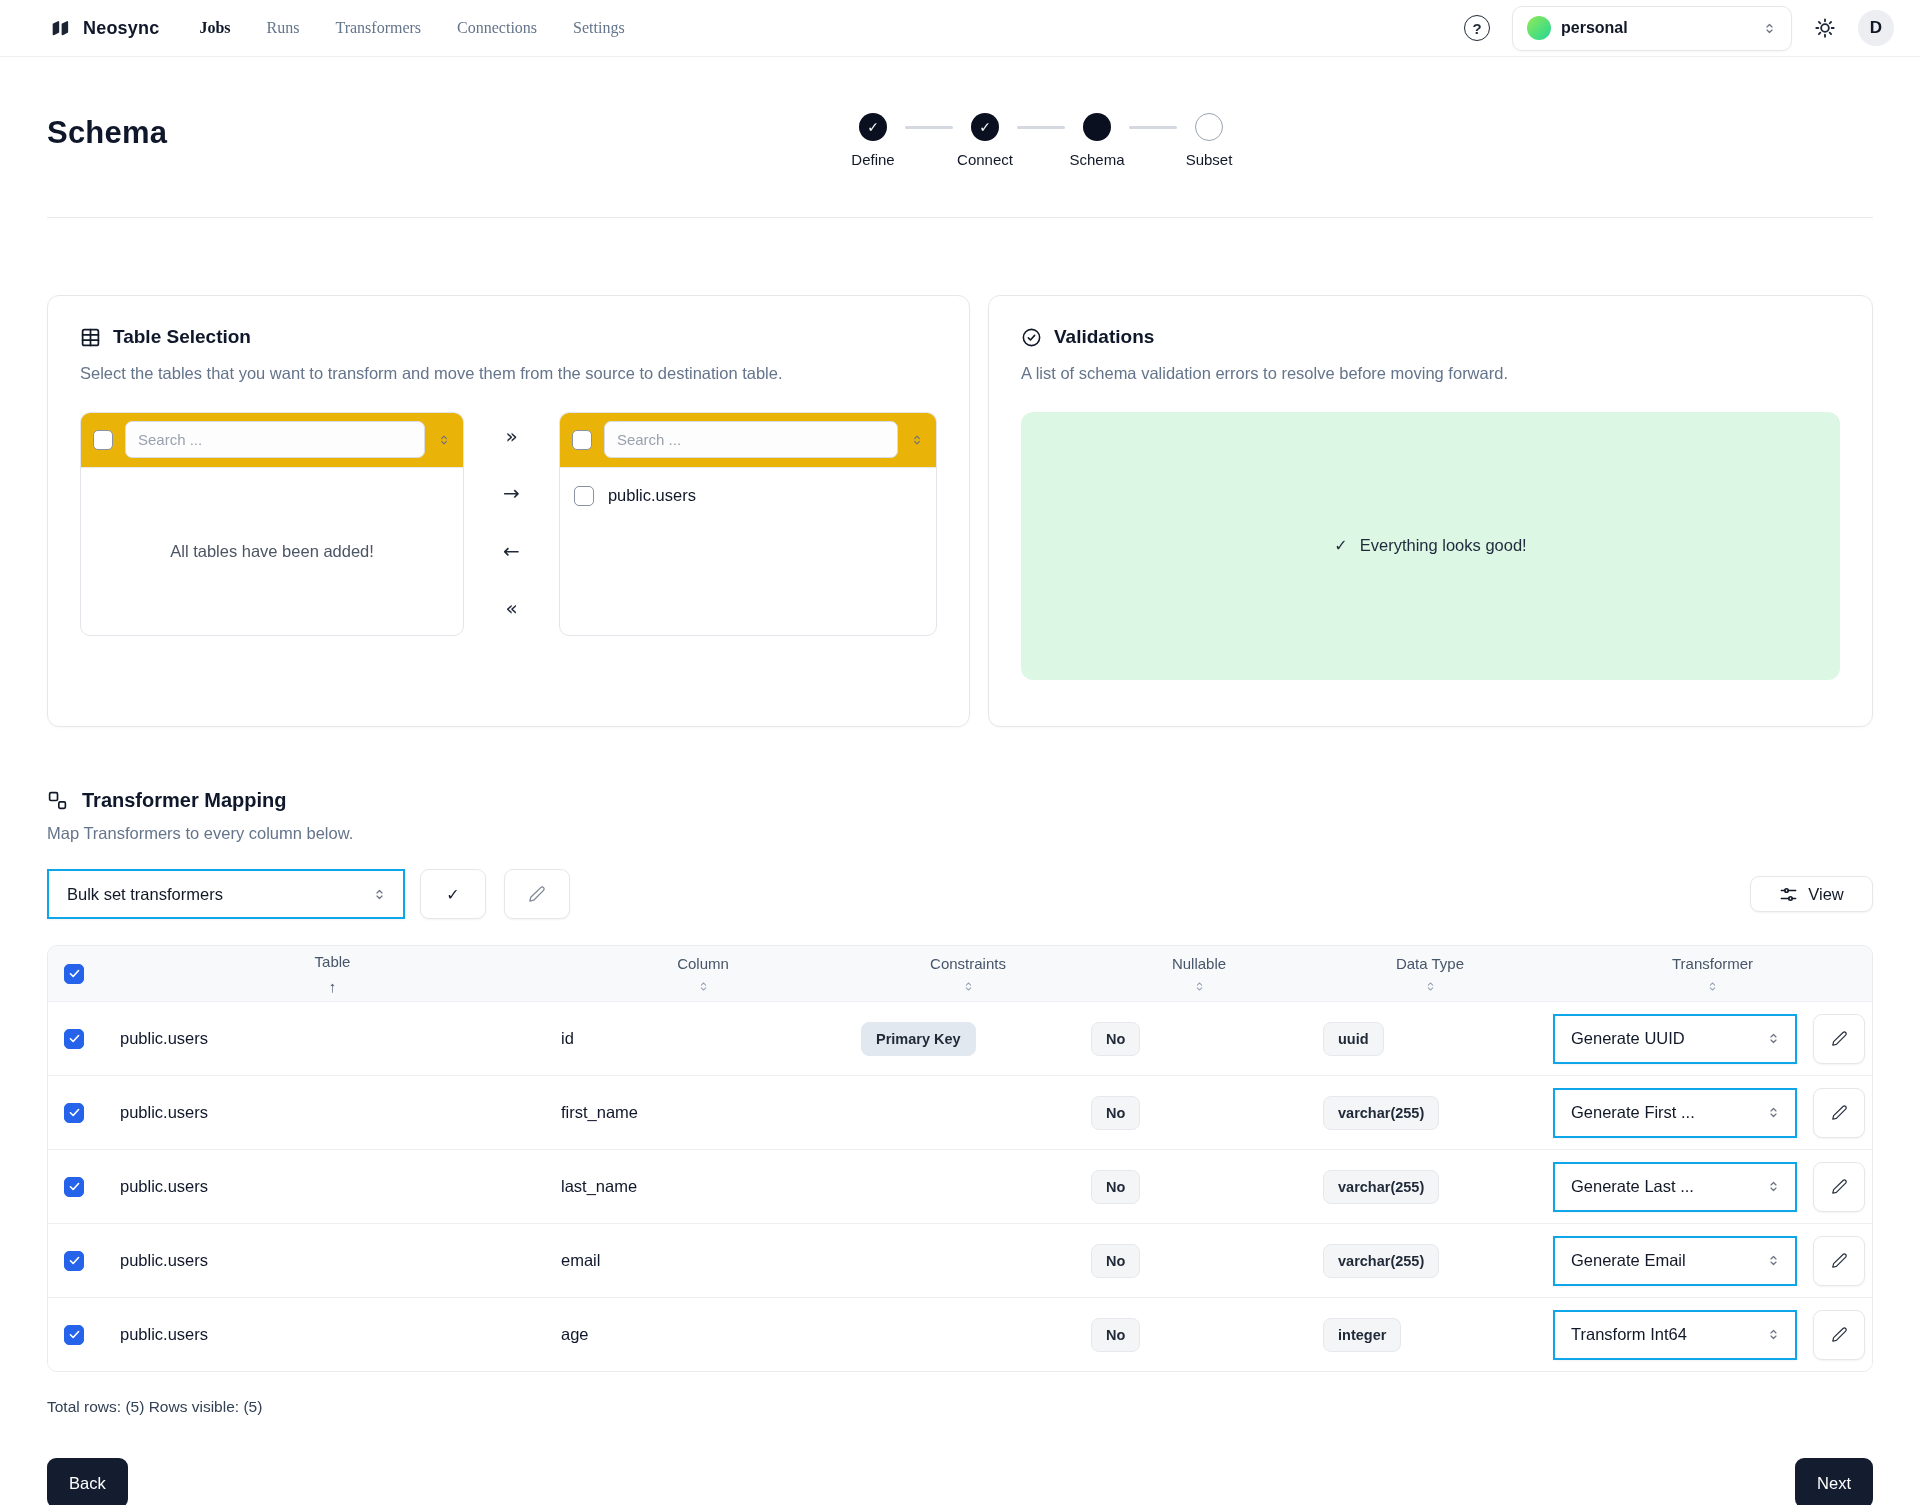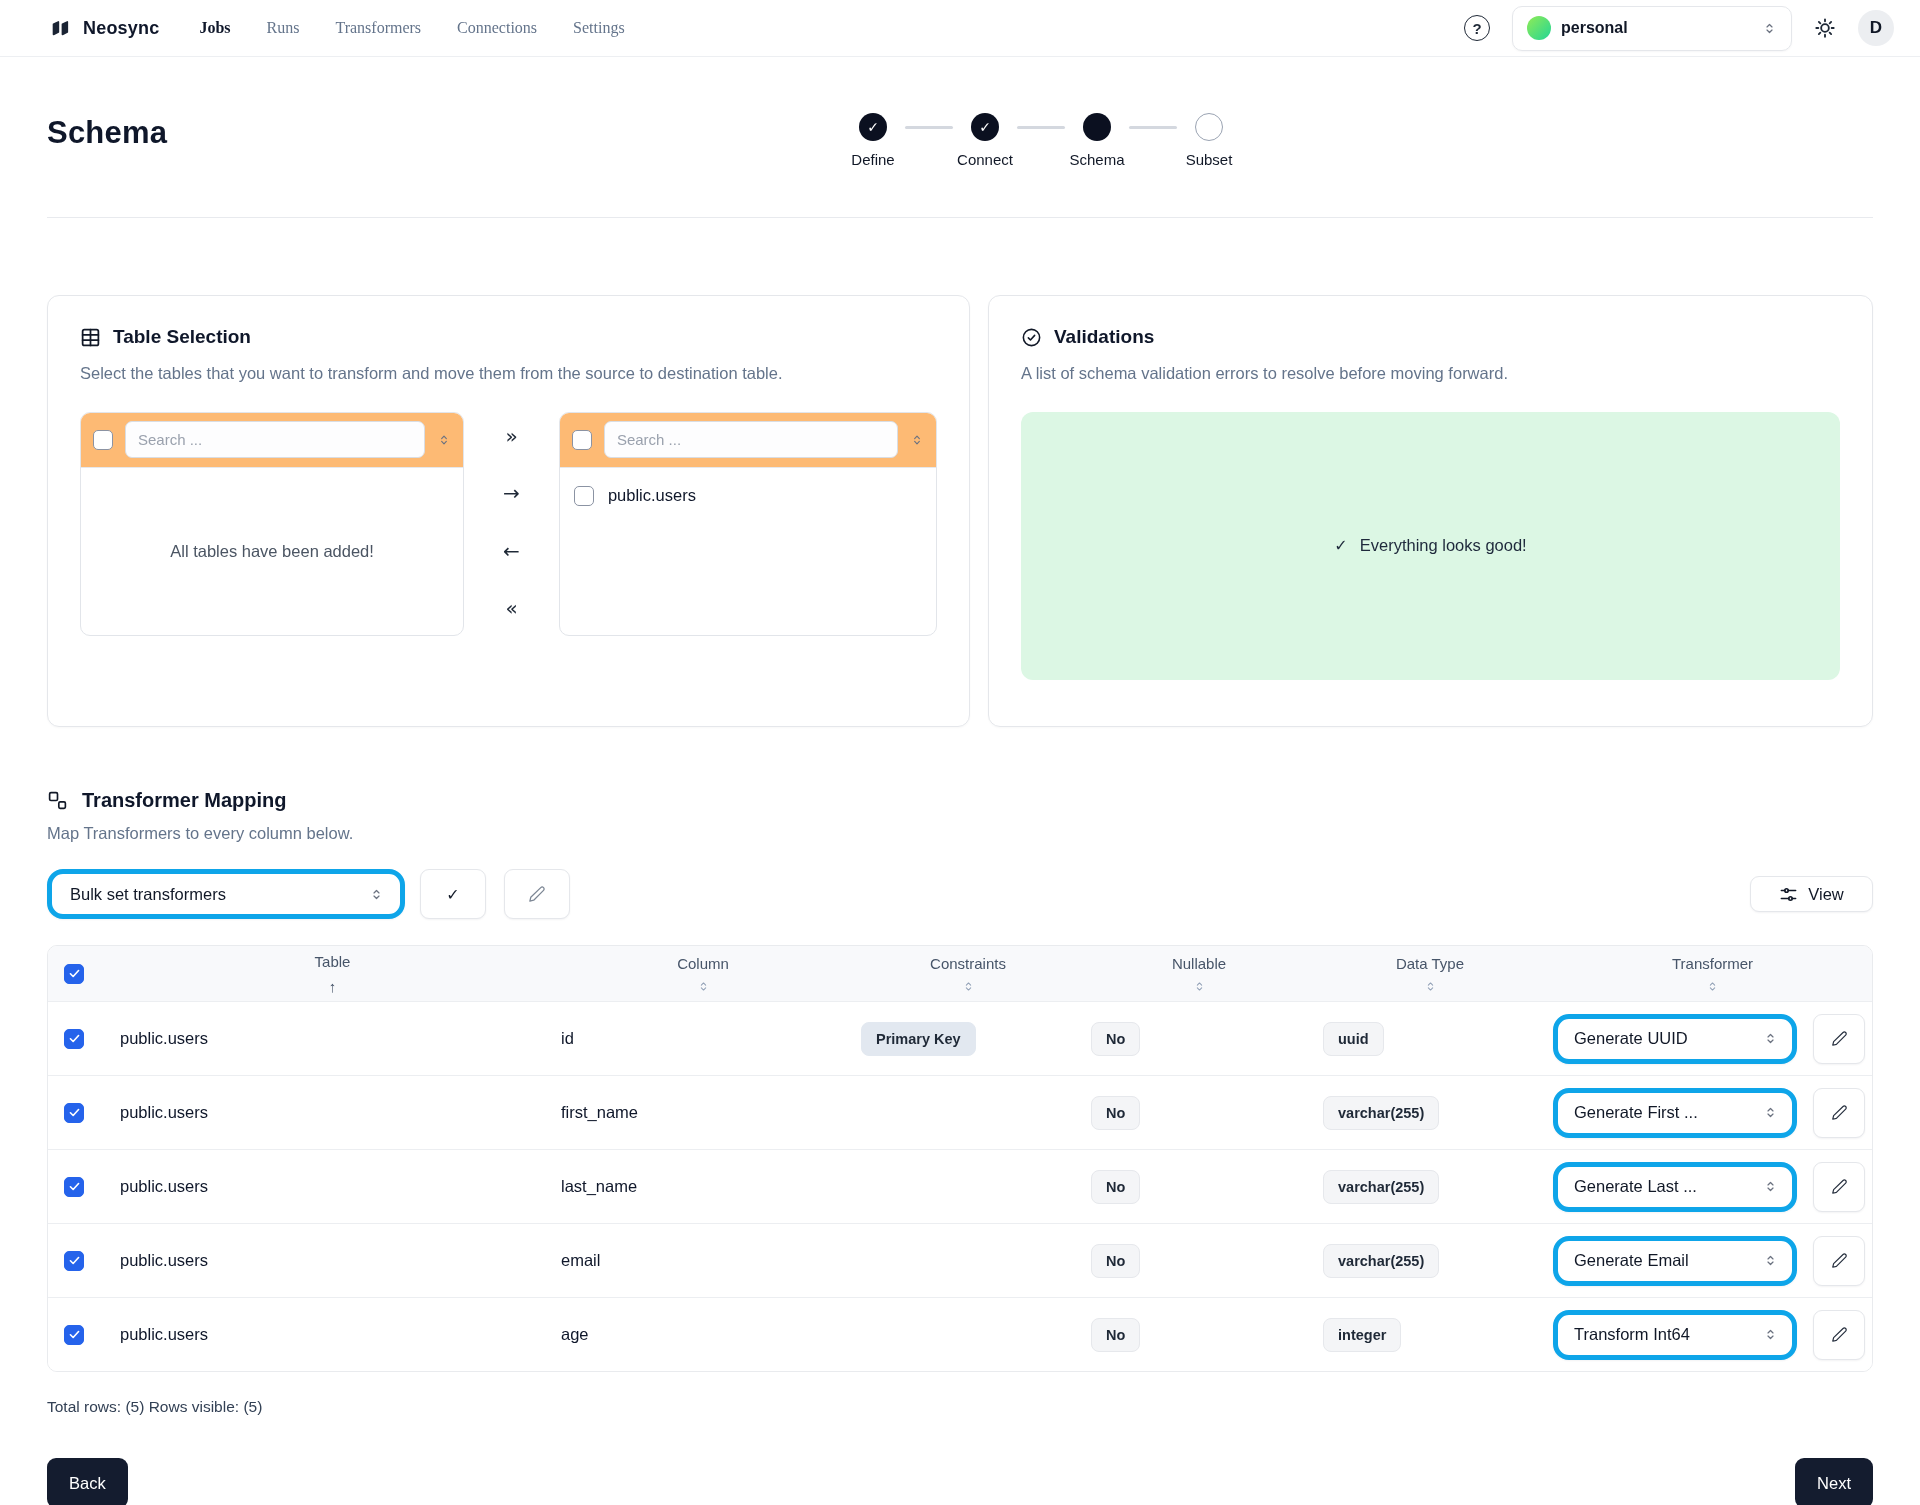--- a/index.html
+++ b/index.html
@@ -56,21 +56,21 @@
   .card-title-row { display:flex; align-items:center; gap:12px; }
   .card-title { font-size:19px; font-weight:700; }
   .card-desc { margin-top:14px; font-size:16.5px; line-height:1.45; color:#64748b; max-width:830px; }
 
   
   .duallist { display:flex; margin-top:26px; }
   .listbox { border:1px solid #e2e5ea; border-radius:10px; height:224px; background:#fff;
     overflow:hidden; display:flex; flex-direction:column; }
   .listbox.src { width:385px; }
   .listbox.dst { width:379px; }
-  .listbox-header { height:55px; background:#fdba74; border-bottom:1px solid #e6e8ec;
+  .listbox-header { height:55px; background:#eab308; border-bottom:1px solid #e6e8ec;
     display:flex; align-items:center; gap:12px; padding:0 12px; }
   .checkbox { width:20px; height:20px; border:1.6px solid #8b93a3; border-radius:5px;
     background:#fff; flex:none; cursor:pointer; }
   .checkbox.checked { background:#2563eb; border-color:#2563eb; display:flex;
     align-items:center; justify-content:center; }
   .search-input { flex:1; height:37px; border:1px solid #d9dde3; border-radius:7px;
     padding:0 12px; font-size:15px; font-family:inherit; color:#111827; background:#fdfdfe; }
   .search-input::placeholder { color:#9aa1ad; }
   .listbox-body { flex:1; display:flex; }
   .empty-msg { flex:1; display:flex; align-items:center; justify-content:center;
@@ -88,21 +88,21 @@
     display:flex; align-items:center; justify-content:center; gap:12px; }
   .success-text { font-size:16.5px; color:#1e293b; }
   .success-check { font-size:16px; color:#1e293b; }
 
   
   .tm-header { margin-top:62px; display:flex; align-items:center; gap:14px; }
   .tm-title { font-size:20px; font-weight:700; }
   .tm-desc { margin-top:12px; font-size:16.5px; color:#64748b; }
   .tm-controls { margin-top:26px; display:flex; align-items:center; }
   .select { display:flex; align-items:center; justify-content:space-between; gap:10px;
-    border:5px solid #0ea5e9; border-radius:16px; background:#fff; cursor:pointer;
+    border:2px solid #0ea5e9; border-radius:0; background:#fff; cursor:pointer;
     box-shadow:0 1px 2px rgba(16,24,40,.05); }
   .select.bulk { width:358px; height:50px; padding:0 16px 0 18px; }
   .select-label { font-size:16.5px; font-weight:500; color:#111827; white-space:nowrap;
     overflow:hidden; }
   .btn-outline { border:1px solid #e5e7eb; border-radius:9px; background:#fff; cursor:pointer;
     display:flex; align-items:center; justify-content:center;
     box-shadow:0 1px 2px rgba(16,24,40,.05); }
   .apply-btn { width:66px; height:50px; margin-left:15px; font-size:16px; color:#111827; }
   .edit-bulk-btn { width:66px; height:50px; margin-left:18px; color:#7c8694; }
   .view-btn { margin-left:auto; width:123px; height:36px; gap:10px; font-size:16.5px;

